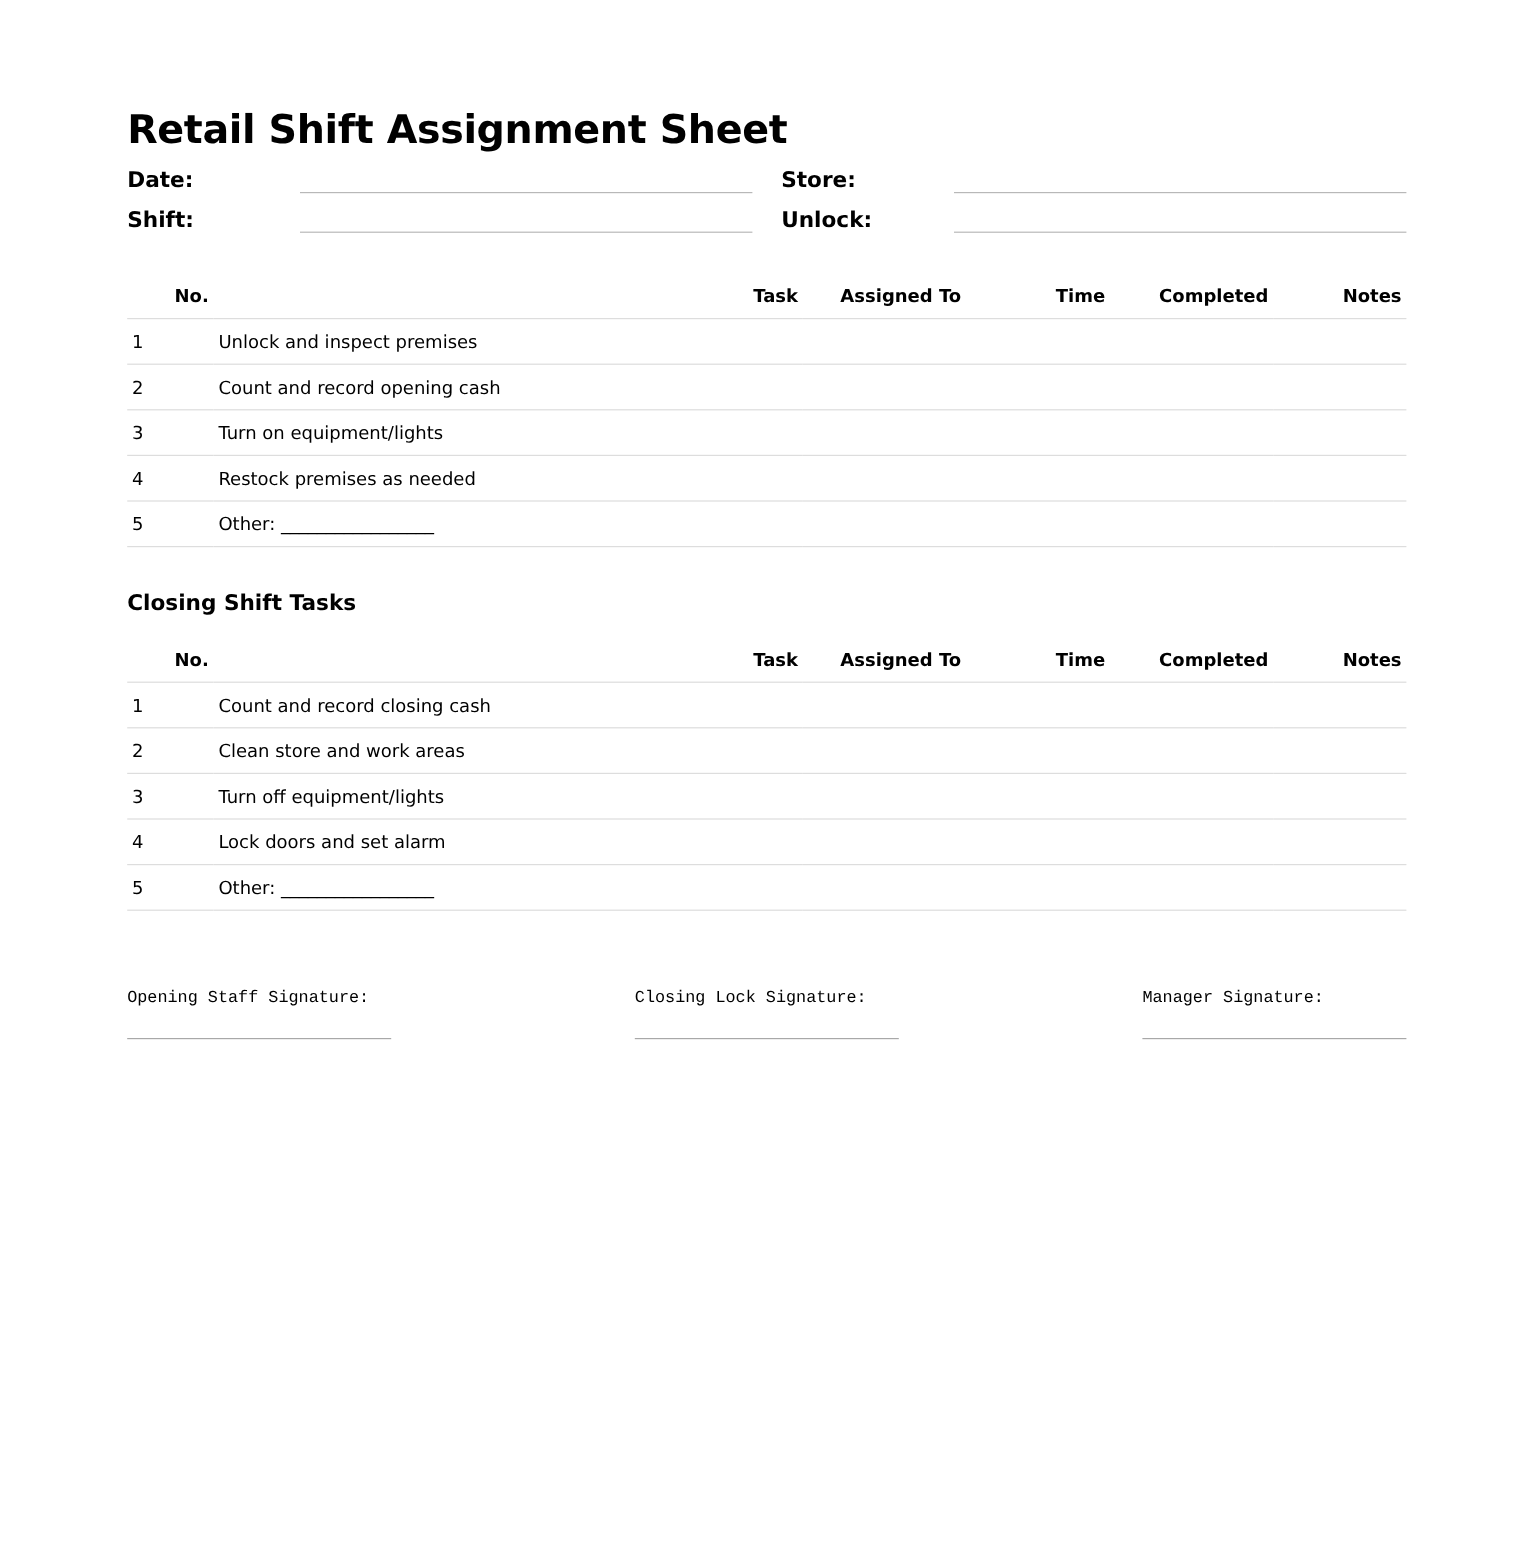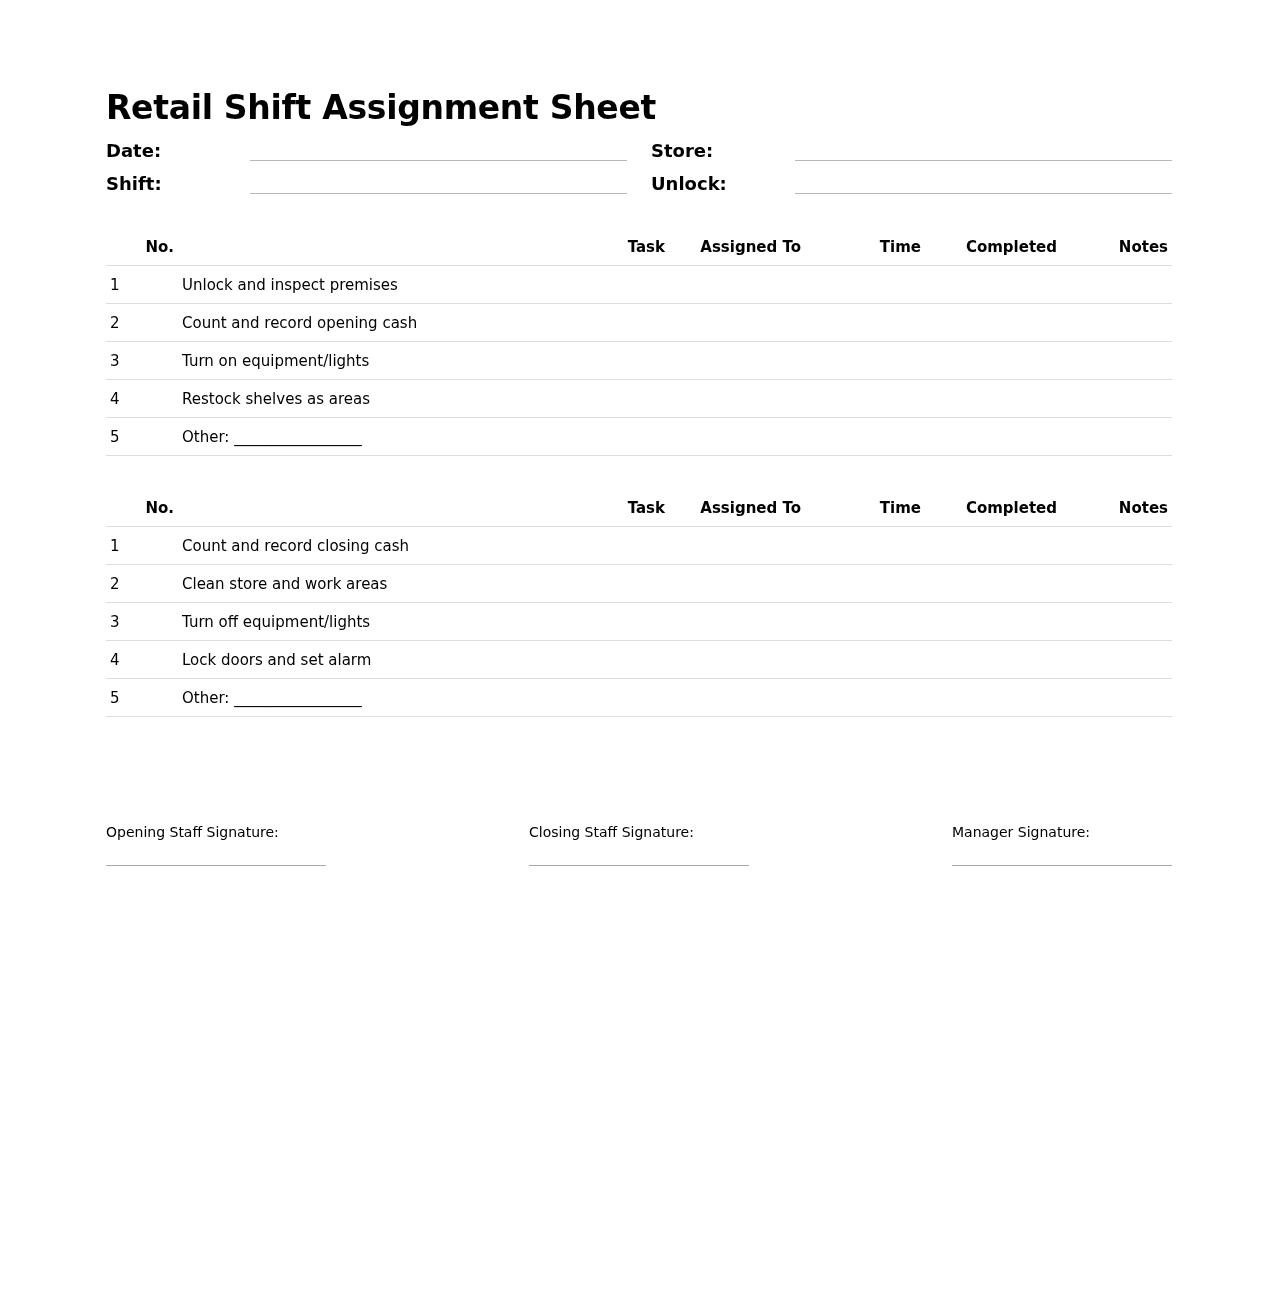--- a/index.html
+++ b/index.html
@@ -21,21 +21,21 @@
     .sec1 { margin-top: 34px; }
     .sec2 { margin-top: 34px; }
     table { width: 1066px; border-collapse: collapse; margin-top: 16px; font-size: 15px; }
     th { text-align: right; font-weight: bold; height: 36px; padding: 0 4px; vertical-align: middle; border-bottom: 1px solid #dddddd; }
     td { height: 37px; padding: 0 4px; border-bottom: 1px solid #dddddd; vertical-align: middle; }
     .c-no { width: 64px; }
     .c-task { width: 483px; }
     .c-assigned { width: 128px; }
     .c-time { width: 112px; }
     .c-completed { width: 128px; }
-    .sig { position: absolute; top: 734px; width: 1066px; display: flex; justify-content: space-between; }
+    .sig { position: absolute; top: 734px; width: 1066px; display: flex; justify-content: space-between; font-family: Liberation Mono, monospace; }
     .sig .block { width: 220px; }
     .sig .lbl { font-size: 14px; line-height: 20px; }
     .sig .line { margin-top: 23px; border-bottom: 1px solid #a8a8a8; width: 220px; }
   </style>
 </head>
 <body>
 
 <div class="sheet">
   <h1>Retail Shift Assignment Sheet</h1>
 
@@ -85,39 +85,40 @@
         <tr>
           <td>3</td>
           <td>Turn on equipment/lights</td>
           <td></td>
           <td></td>
           <td></td>
           <td></td>
         </tr>
         <tr>
           <td>4</td>
-          <td>Restock shelves as areas</td>
+          <td>Restock premises as needed</td>
           <td></td>
           <td></td>
           <td></td>
           <td></td>
         </tr>
         <tr>
           <td>5</td>
           <td>Other: _________________</td>
           <td></td>
           <td></td>
           <td></td>
           <td></td>
         </tr>
       </tbody>
     </table>
   </div>
 
   <div class="sec2">
+    <h2>Closing Shift Tasks</h2>
     <table>
       <thead>
         <tr>
           <th class="c-no">No.</th>
           <th class="c-task">Task</th>
           <th class="c-assigned">Assigned To</th>
           <th class="c-time">Time</th>
           <th class="c-completed">Completed</th>
           <th>Notes</th>
         </tr>
@@ -166,21 +167,21 @@
       </tbody>
     </table>
   </div>
 
   <div class="sig">
     <div class="block">
       <div class="lbl">Opening Staff Signature:</div>
       <div class="line"></div>
     </div>
     <div class="block">
-      <div class="lbl">Closing Staff Signature:</div>
+      <div class="lbl">Closing Lock Signature:</div>
       <div class="line"></div>
     </div>
     <div class="block">
       <div class="lbl">Manager Signature:</div>
       <div class="line"></div>
     </div>
   </div>
 </div>
 
 </body></html>

